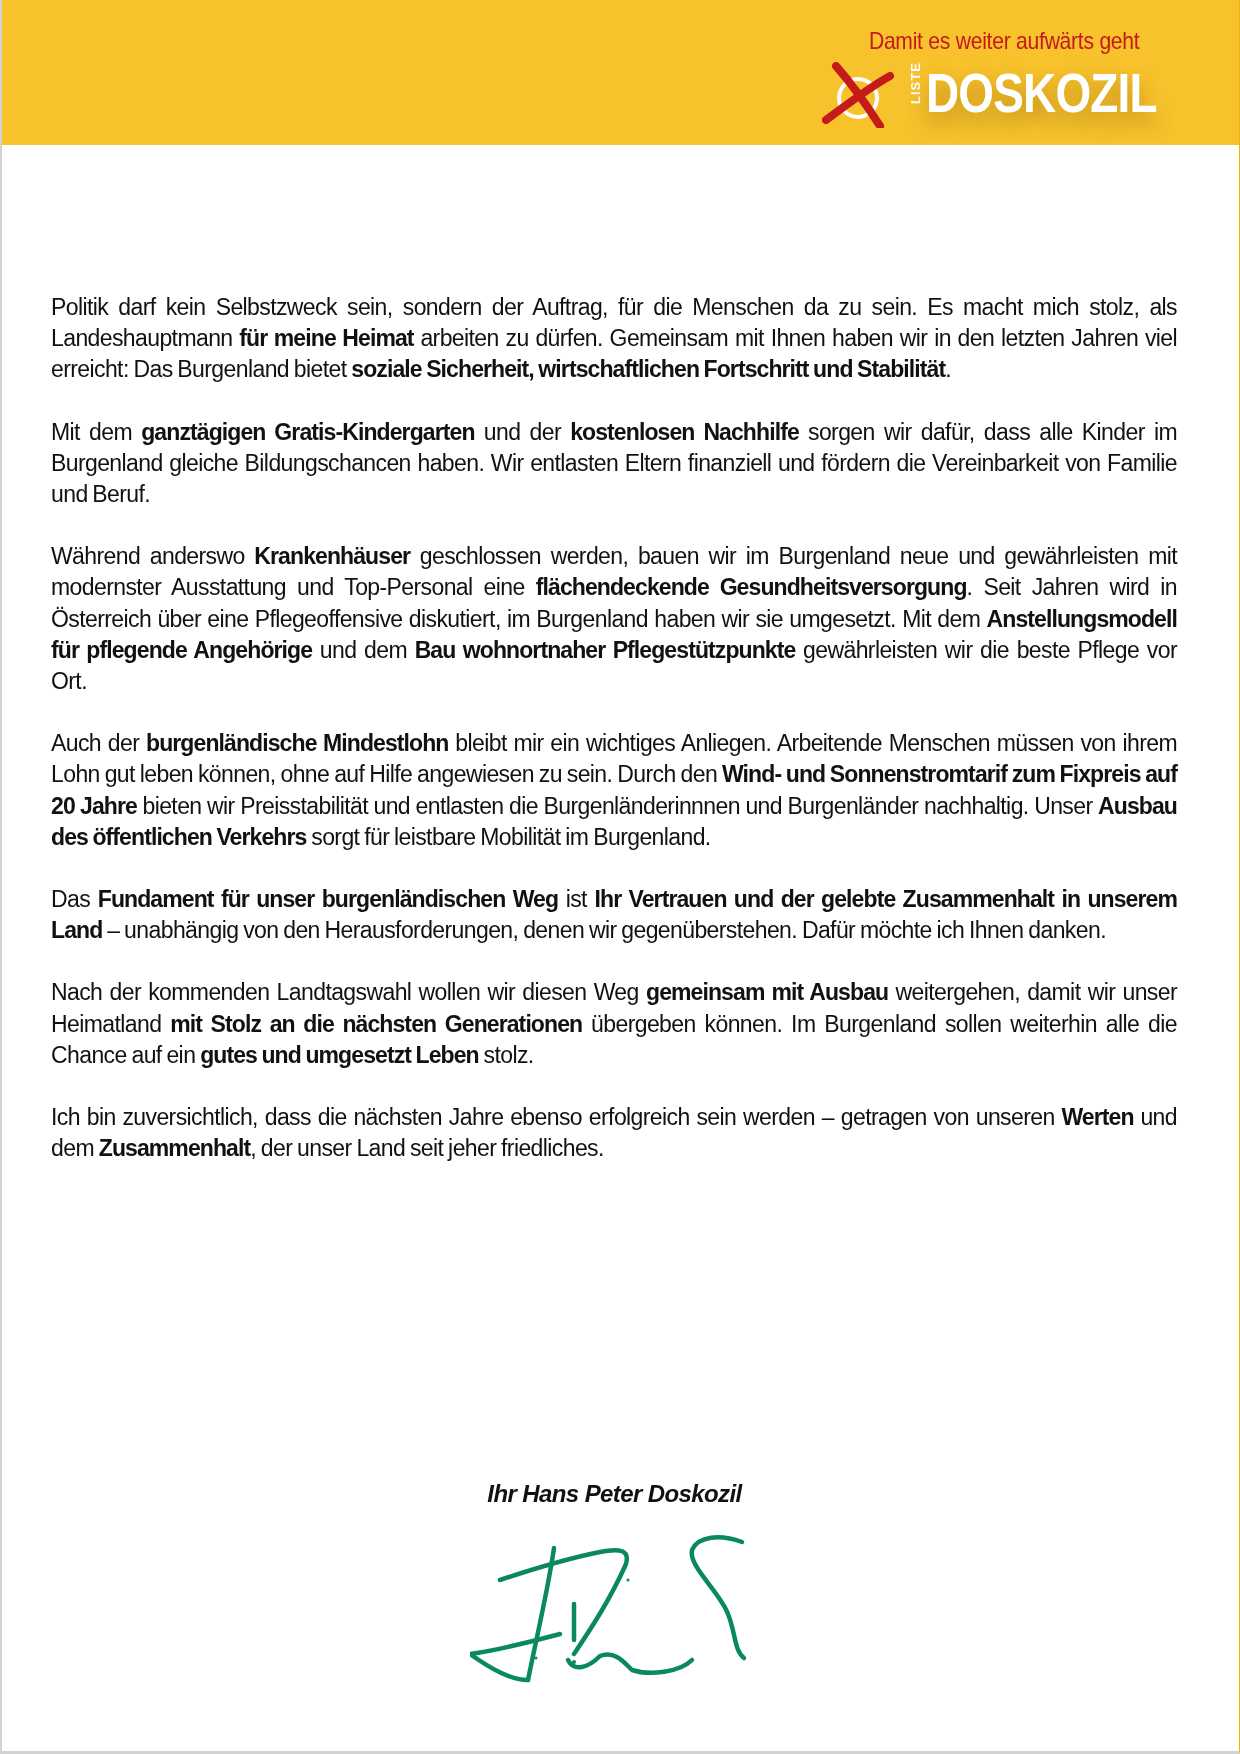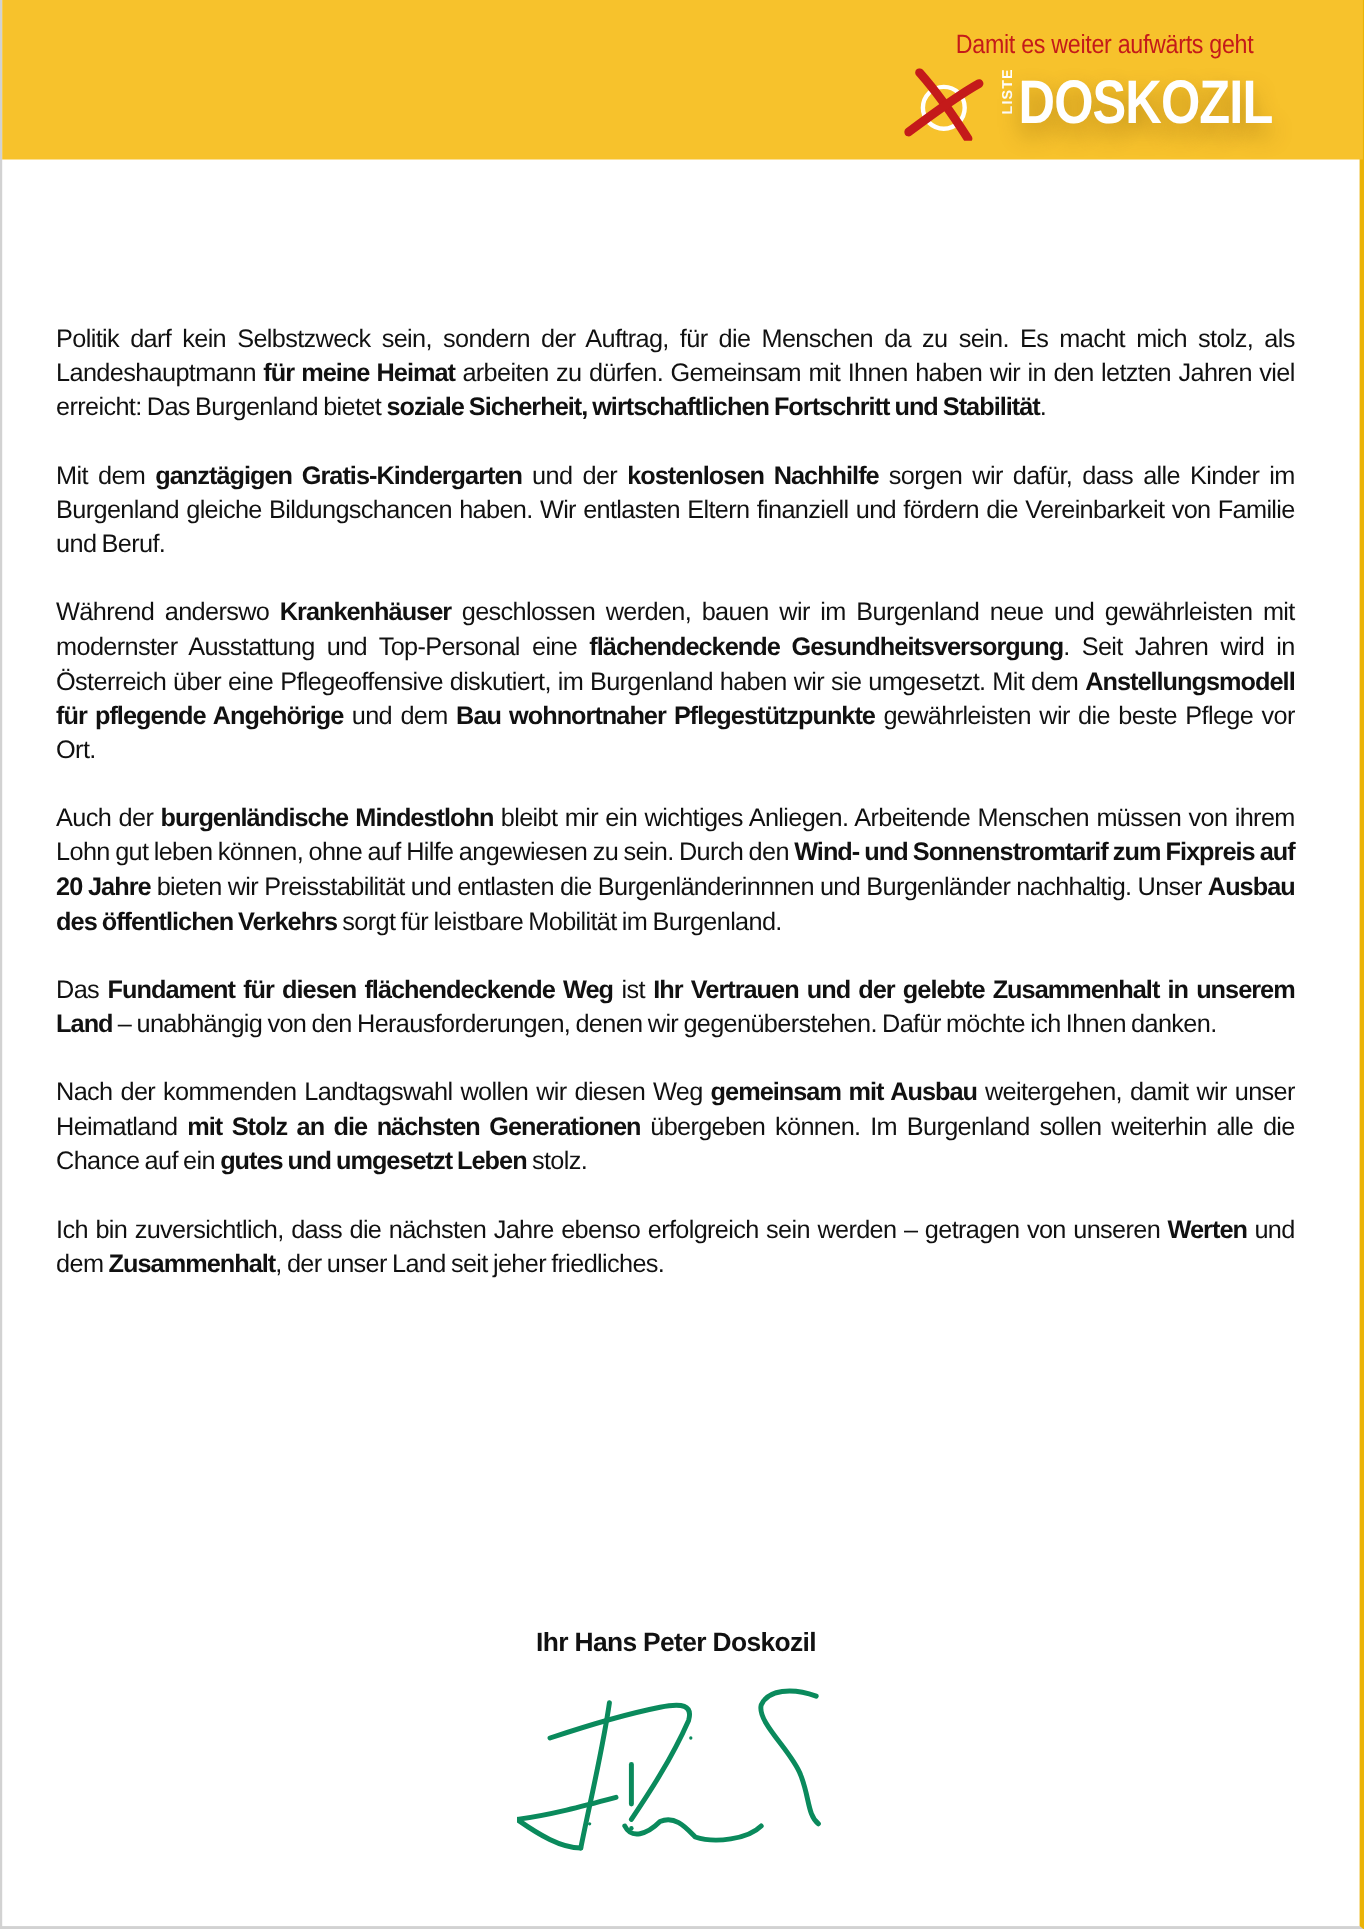--- a/index.html
+++ b/index.html
@@ -5,21 +5,21 @@
     html, body { margin: 0; padding: 0; }
     body {
       width: 1240px; height: 1754px; position: relative; overflow: hidden;
       background: #ffffff;
       font-family: "Liberation Sans", sans-serif;
       color: #111111;
     }
     .page {
       position: absolute; left: 0; top: 0; width: 1240px; height: 1754px;
       box-sizing: border-box;
-      border-right: 4px solid #eab308;
+      border-right: 1px solid #eab308;
       border-left: 2px solid #d2d2d2;
       border-bottom: 3px solid #d2d2d2;
     }
     .header {
       position: absolute; left: 0; top: 0; width: 1237px; height: 145px;
       background: #f7c22c;
     }
     .tagline {
       position: absolute; right: 100px; top: 27px;
       font-size: 24px; color: #c41a1a;
@@ -54,20 +54,21 @@
       text-align: justify;
       letter-spacing: -0.6px;
       word-spacing: -1px;
     }
     .p b { font-weight: bold; letter-spacing: -0.9px; margin-top: 28px; }
     .greeting { font-weight: bold; margin-bottom: 31px; }
     .closing {
       position: absolute; left: 0; top: 1480px; width: 1225px;
       text-align: center; font-weight: bold; font-size: 24px;
       letter-spacing: -0.6px;
+      font-style: italic;
     }
     .signature {
       position: absolute; left: 468px; top: 1530px; width: 310px; height: 180px;
     }
   </style>
 </head>
 <body>
 
 <div class="page">
 
@@ -84,21 +85,21 @@
       <div class="logo-name">DOSKOZIL</div>
     </div>
   </div>
 
   <div class="content">
     <div id="paragraphs">
         <p class="p"><span>Politik darf kein Selbstzweck sein, sondern der Auftrag, für die Menschen da zu sein. Es macht mich stolz, als Landeshauptmann </span><b>für meine Heimat</b><span> arbeiten zu dürfen. Gemeinsam mit Ihnen haben wir in den letzten Jahren viel erreicht: Das Burgenland bietet </span><b>soziale Sicherheit, wirtschaftlichen Fortschritt und Stabilität</b><span>.</span></p>
         <p class="p"><span>Mit dem </span><b>ganztägigen Gratis-Kindergarten</b><span> und der </span><b>kostenlosen Nachhilfe</b><span> sorgen wir dafür, dass alle Kinder im Burgenland gleiche Bildungschancen haben. Wir entlasten Eltern finanziell und fördern die Vereinbarkeit von Familie und Beruf.</span></p>
         <p class="p"><span>Während anderswo </span><b>Krankenhäuser</b><span> geschlossen werden, bauen wir im Burgenland neue und gewährleisten mit modernster Ausstattung und Top-Personal eine </span><b>flächendeckende Gesundheitsversorgung</b><span>. Seit Jahren wird in Österreich über eine Pflegeoffensive diskutiert, im Burgenland haben wir sie umgesetzt. Mit dem </span><b>Anstellungsmodell für pflegende Angehörige</b><span> und dem </span><b>Bau wohnortnaher Pflegestützpunkte</b><span> gewährleisten wir die beste Pflege vor Ort.</span></p>
         <p class="p"><span>Auch der </span><b>burgenländische Mindestlohn</b><span> bleibt mir ein wichtiges Anliegen. Arbeitende Menschen müssen von ihrem Lohn gut leben können, ohne auf Hilfe angewiesen zu sein. Durch den </span><b>Wind- und Sonnenstromtarif zum Fixpreis auf 20 Jahre</b><span> bieten wir Preisstabilität und entlasten die Burgenländerinnnen und Burgenländer nachhaltig. Unser </span><b>Ausbau des öffentlichen Verkehrs</b><span> sorgt für leistbare Mobilität im Burgenland.</span></p>
-        <p class="p"><span>Das </span><b>Fundament für diesen flächendeckende Weg</b><span> ist </span><b>Ihr Vertrauen und der gelebte Zusammenhalt in unserem Land</b><span> – unabhängig von den Herausforderungen, denen wir gegenüberstehen. Dafür möchte ich Ihnen danken.</span></p>
+        <p class="p"><span>Das </span><b>Fundament für unser burgenländischen Weg</b><span> ist </span><b>Ihr Vertrauen und der gelebte Zusammenhalt in unserem Land</b><span> – unabhängig von den Herausforderungen, denen wir gegenüberstehen. Dafür möchte ich Ihnen danken.</span></p>
         <p class="p"><span>Nach der kommenden Landtagswahl wollen wir diesen Weg </span><b>gemeinsam mit Ausbau</b><span> weitergehen, damit wir unser Heimatland </span><b>mit Stolz an die nächsten Generationen</b><span> übergeben können. Im Burgenland sollen weiterhin alle die Chance auf ein </span><b>gutes und umgesetzt Leben</b><span> stolz.</span></p>
         <p class="p"><span>Ich bin zuversichtlich, dass die nächsten Jahre ebenso erfolgreich sein werden – getragen von unseren </span><b>Werten</b><span> und dem </span><b>Zusammenhalt</b><span>, der unser Land seit jeher friedliches.</span></p>
       </div>
   </div>
 
   <div class="closing">Ihr Hans Peter Doskozil</div>
 
   <svg class="signature" viewBox="0 0 310 180">
     <g fill="none" stroke="#0a8a5c" stroke-width="4.5" stroke-linecap="round" stroke-linejoin="round">
       <path d="M84 18 C 78 60, 66 110, 58 150"></path>

